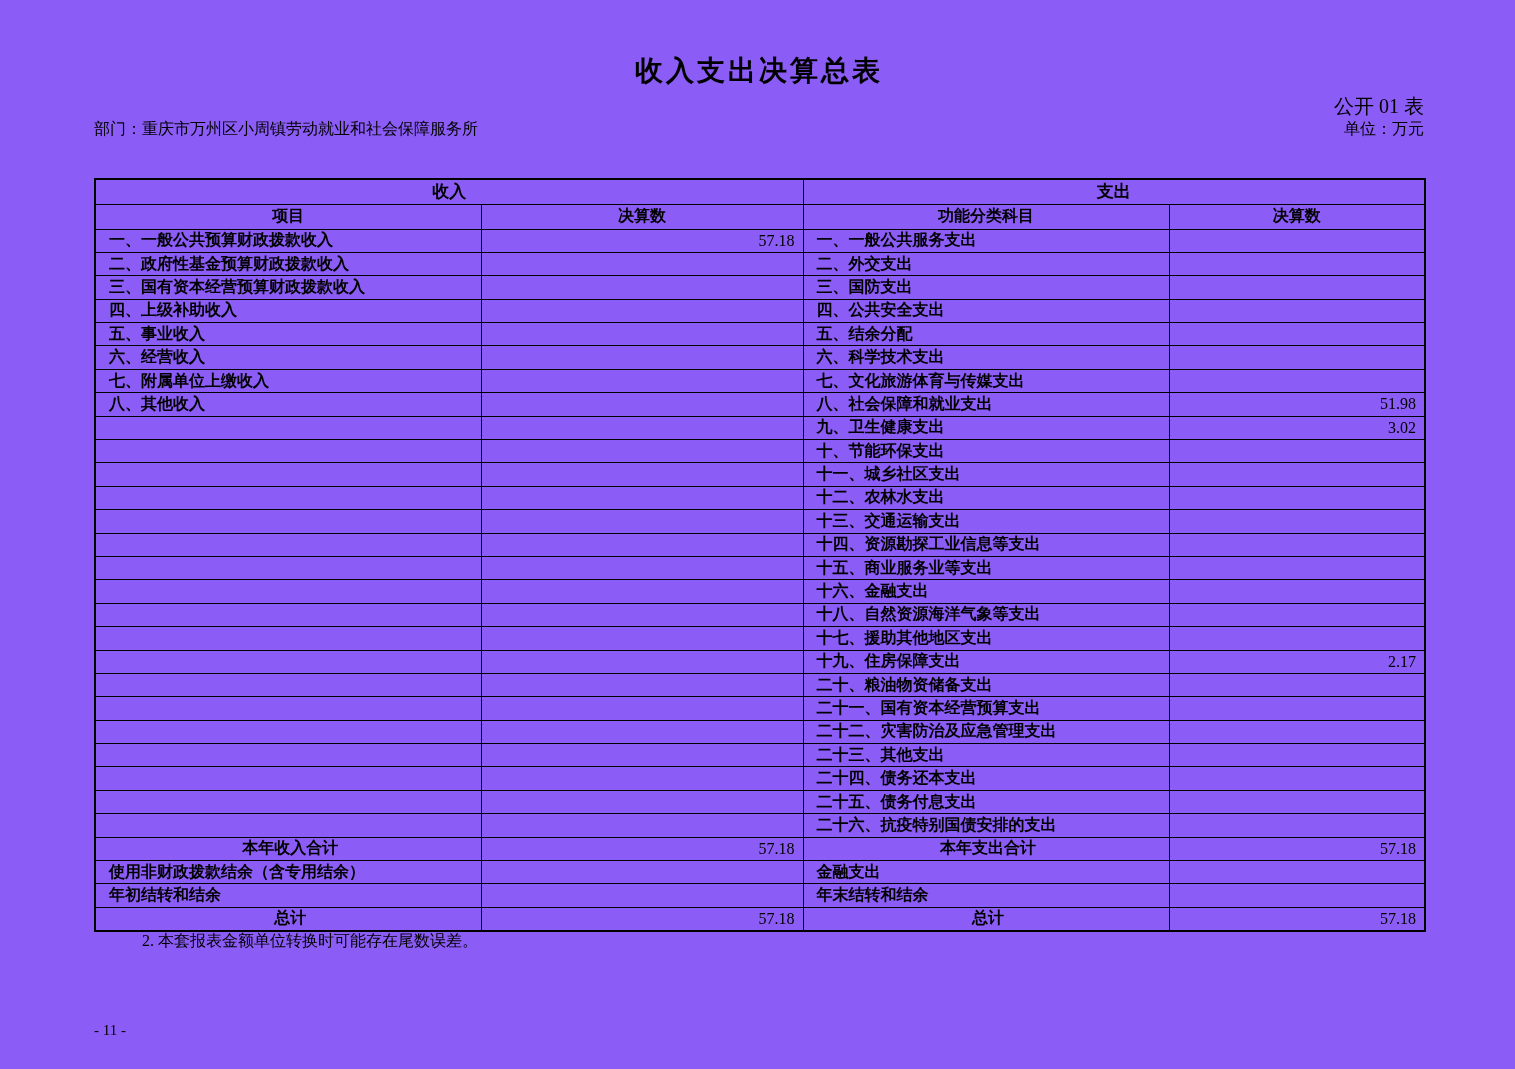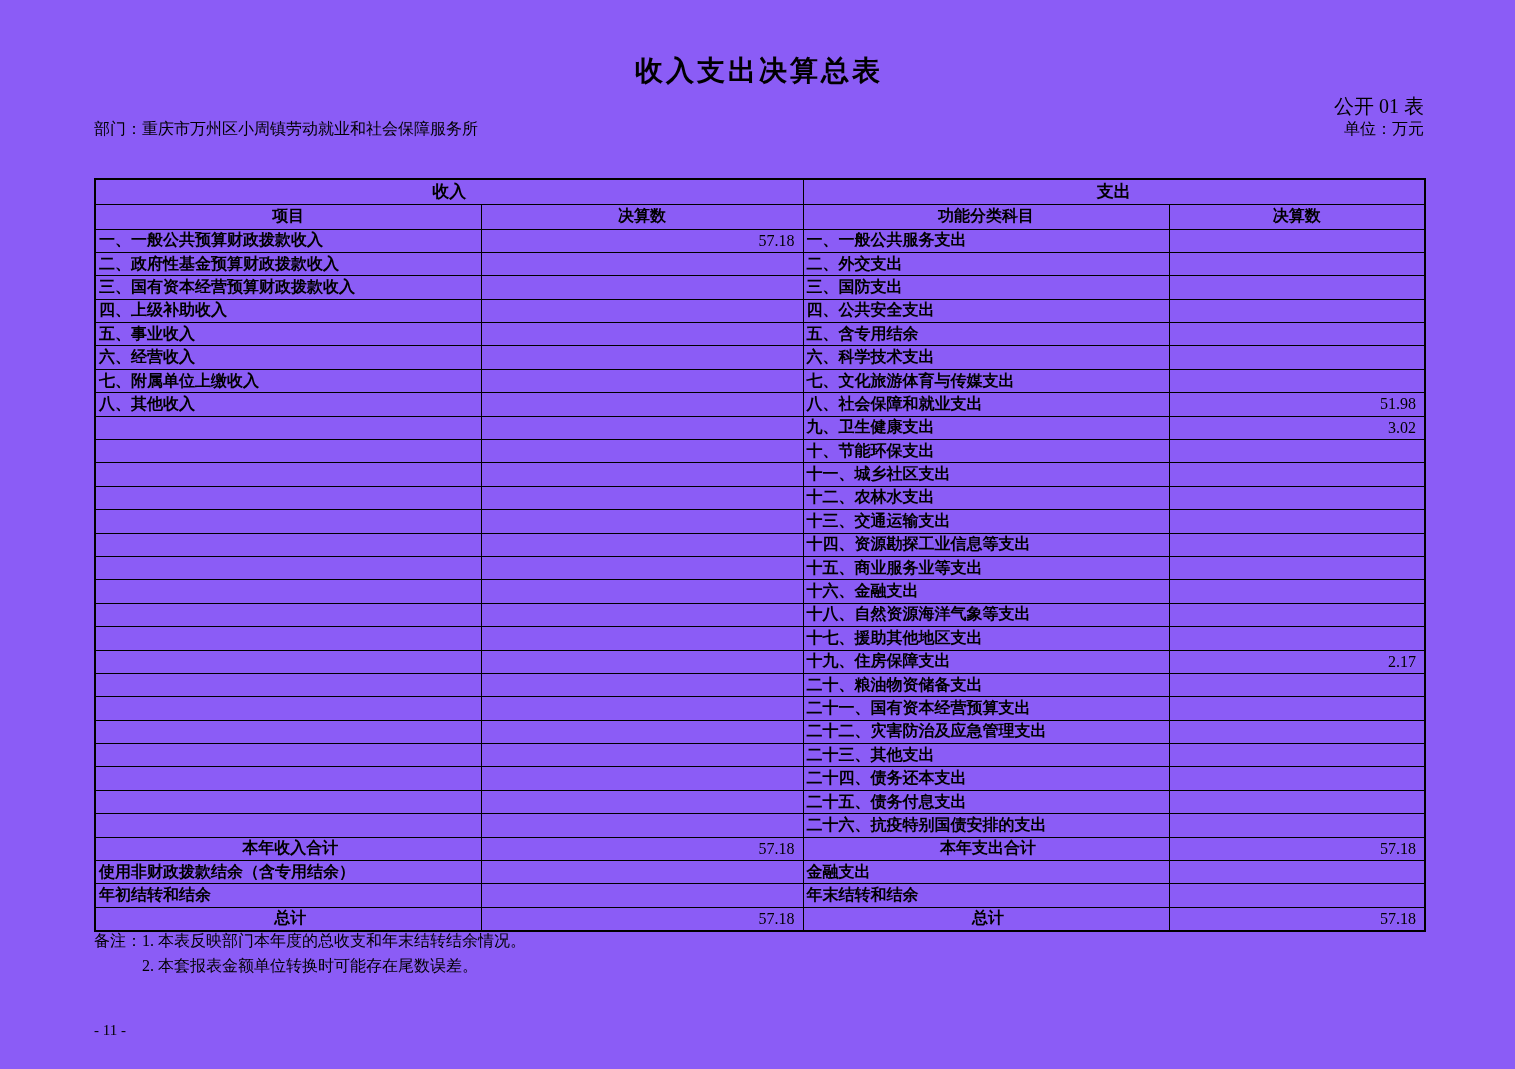--- a/index.html
+++ b/index.html
@@ -69,21 +69,21 @@
     font-weight: bold;
     font-size: 16px;
     text-align: center;
   }
   .main-table th.section-h { font-size: 17px; }
   .main-table td.label {
     font-family: "Liberation Sans", "DejaVu Sans", sans-serif;
     font-weight: bold;
     font-size: 16px;
     text-align: left;
-    padding-left: 3px;
+    padding-left: 13px;
   }
   .main-table td.label.center {
     text-align: center;
     padding-left: 4px;
   }
   .main-table td.value {
     font-family: "Liberation Serif", "DejaVu Serif", serif;
     font-size: 16px;
     text-align: right;
     padding-right: 8px;
@@ -161,21 +161,21 @@
         </tr>
         <tr>
           <td class="label">四、上级补助收入</td>
           <td class="value"></td>
           <td class="label">四、公共安全支出</td>
           <td class="value"></td>
         </tr>
         <tr>
           <td class="label">五、事业收入</td>
           <td class="value"></td>
-          <td class="label">五、含专用结余</td>
+          <td class="label">五、结余分配</td>
           <td class="value"></td>
         </tr>
         <tr>
           <td class="label">六、经营收入</td>
           <td class="value"></td>
           <td class="label">六、科学技术支出</td>
           <td class="value"></td>
         </tr>
         <tr>
           <td class="label">七、附属单位上缴收入</td>
@@ -318,19 +318,18 @@
         <tr>
           <td class="label center">总计</td>
           <td class="value">57.18</td>
           <td class="label center">总计</td>
           <td class="value">57.18</td>
         </tr>
       </tbody>
   </table>
 
   <div class="notes">
-    <div class="note-line-1">备注：1. 本表反映部门本年度的总收支和年末结转结余情况。</div>
     <div class="note-line-2">2. 本套报表金额单位转换时可能存在尾数误差。</div>
   </div>
 
   <div class="page-number">- 11 -</div>
 
 </div>
 
 </body></html>

